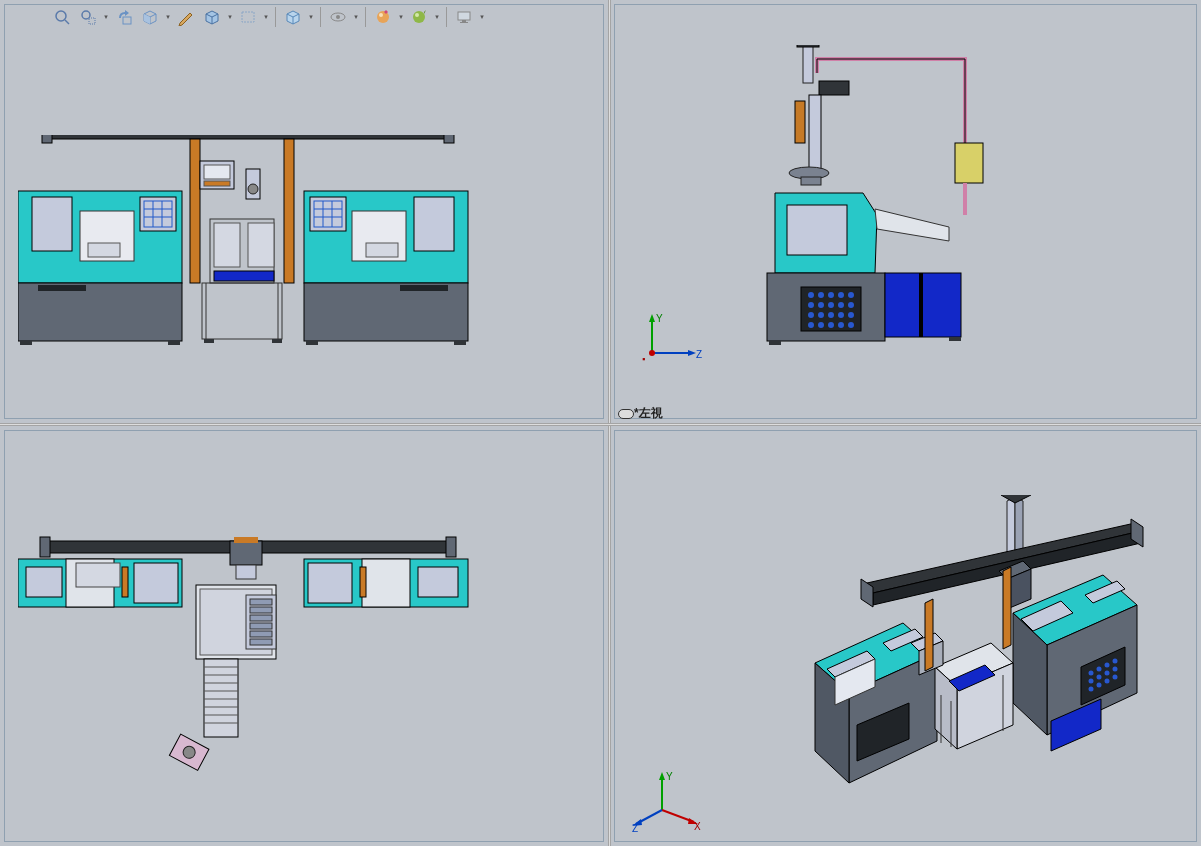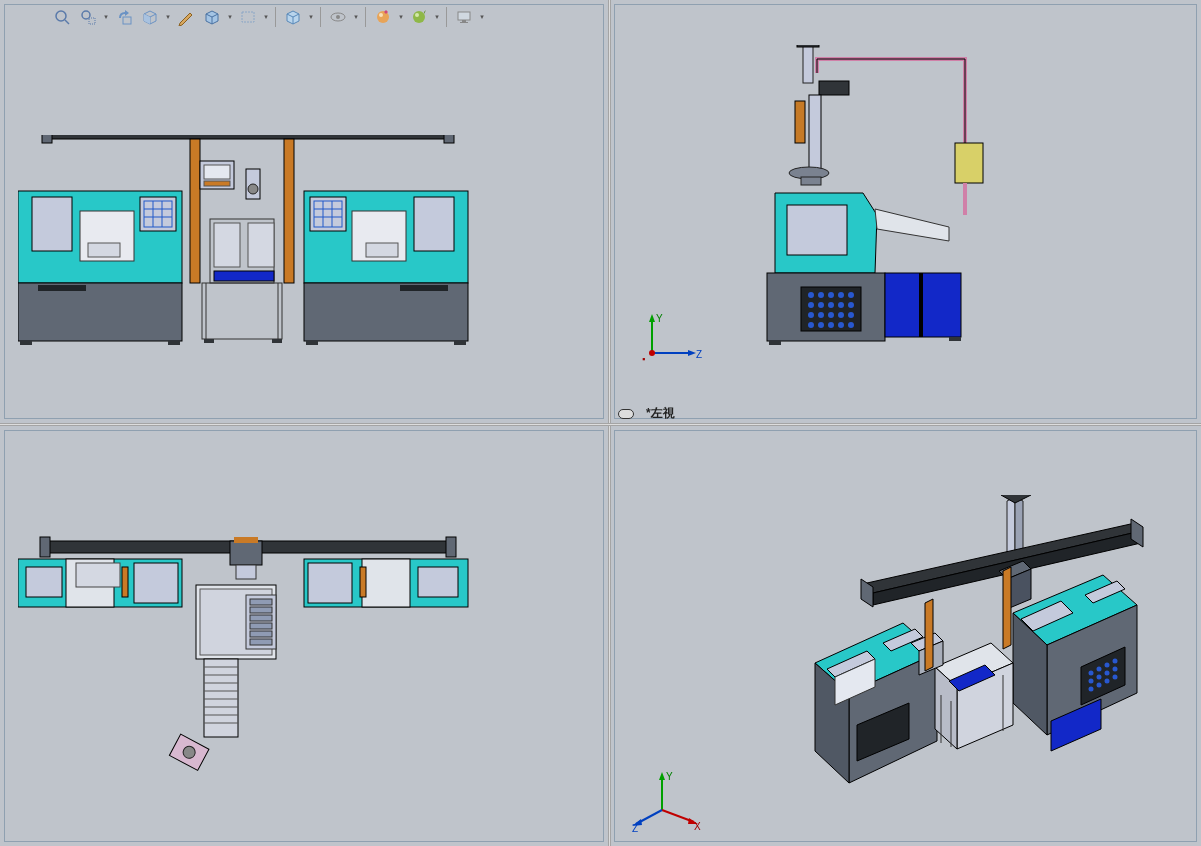--- a/index.html
+++ b/index.html
@@ -8,21 +8,21 @@
   .divider-h{position:absolute;left:0;top:423px;width:1201px;height:3px;background:linear-gradient(to bottom,#888,#ddd,#888)}
   .viewport-frame{position:absolute;border:1px solid #8fa0b0;pointer-events:none}
   .vp-tl{left:4px;top:4px;width:600px;height:415px}
   .vp-tr{left:614px;top:4px;width:583px;height:415px}
   .vp-bl{left:4px;top:430px;width:600px;height:412px}
   .vp-br{left:614px;top:430px;width:583px;height:412px}
   .toolbar{position:absolute;left:50px;top:6px;display:flex;gap:2px;align-items:center}
   .tbtn{width:24px;height:22px;display:flex;align-items:center;justify-content:center;cursor:pointer;border-radius:2px}
   .tsep{width:1px;height:20px;background:#999;margin:0 3px}
   .tdrop{width:8px;display:flex;align-items:center;justify-content:center;font-size:7px;color:#555;cursor:pointer}
-  .view-label{position:absolute;display:flex;align-items:center;gap:12px;font-size:12px;color:#222;font-weight:bold}
+  .view-label{position:absolute;display:flex;align-items:center;gap:0;font-size:12px;color:#222;font-weight:bold}
   .pill{width:16px;height:10px;border:1px solid #333;border-radius:5px;background:#ddd;display:inline-block}
   .triad{position:absolute;width:60px;height:60px}
   .mach-tl{position:absolute;left:18px;top:135px;width:460px;height:210px}
   .mach-tr{position:absolute;left:765px;top:45px;width:285px;height:300px}
   .mach-bl{position:absolute;left:18px;top:525px;width:460px;height:260px}
   .mach-br{position:absolute;left:785px;top:495px;width:370px;height:300px}
   svg{display:block}
 </style>
 </head>
 <body>

